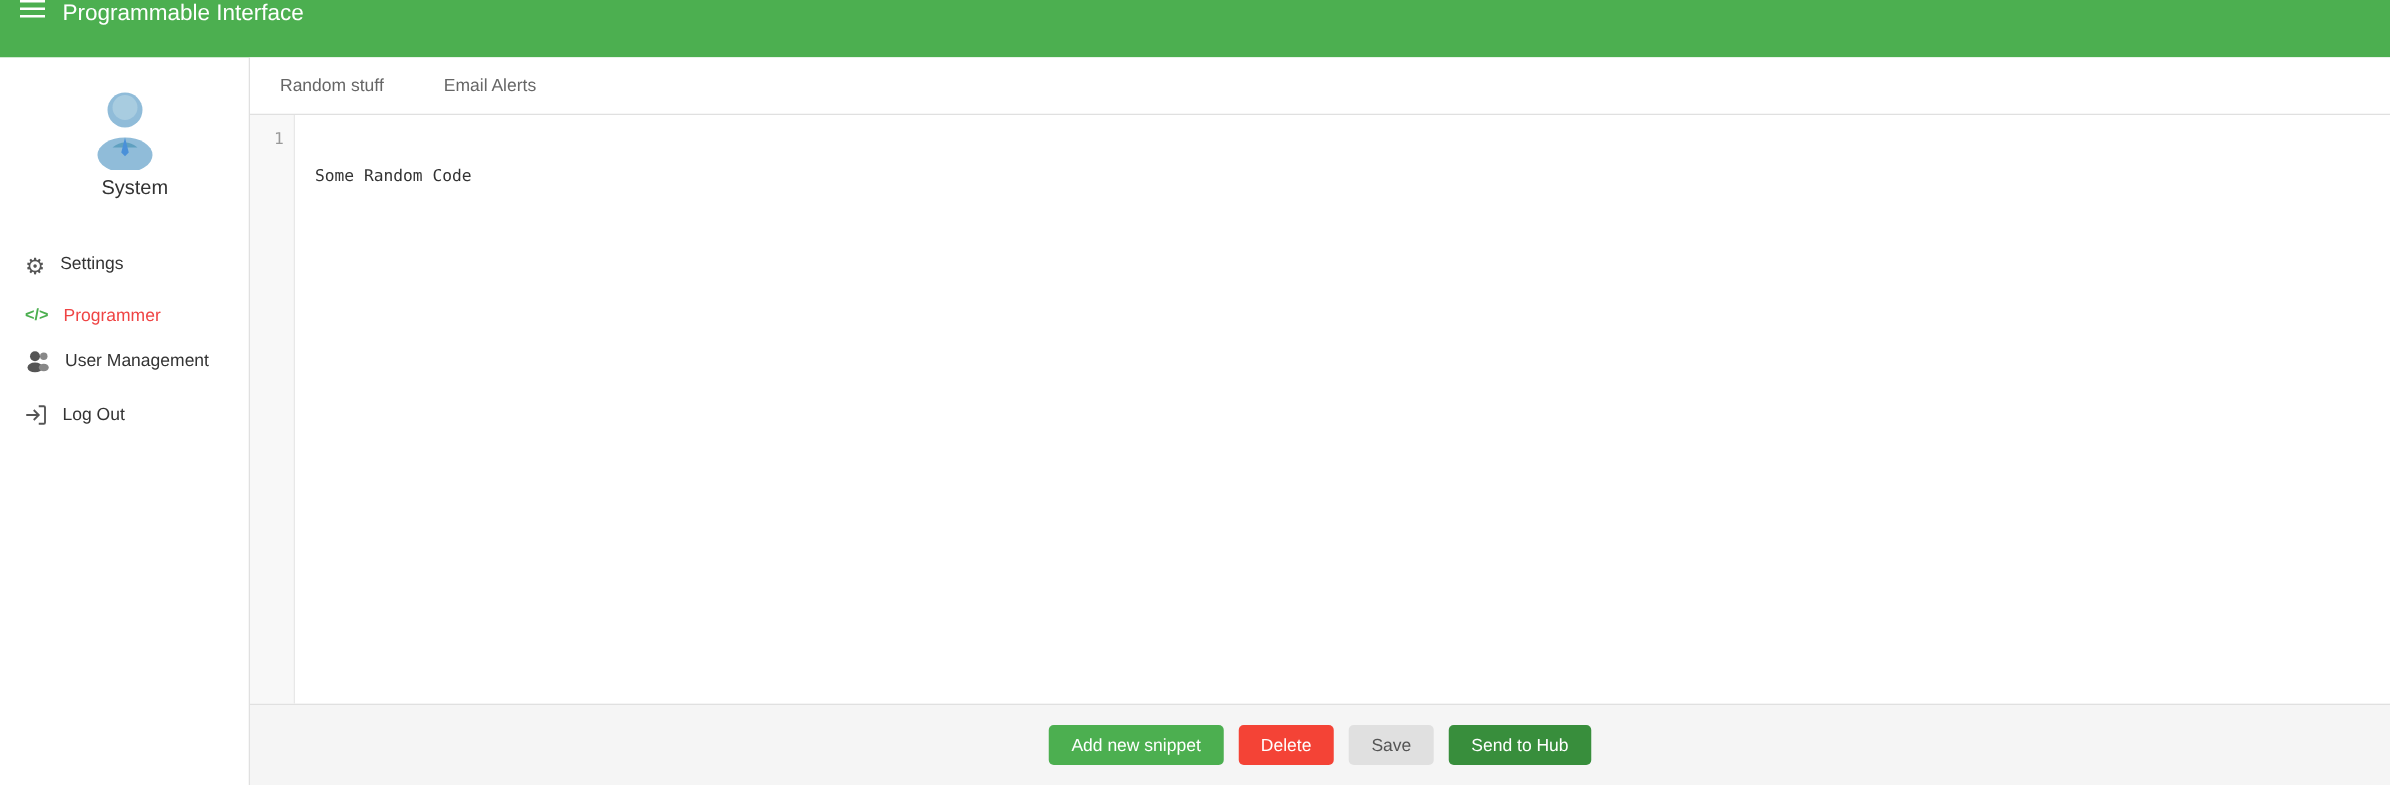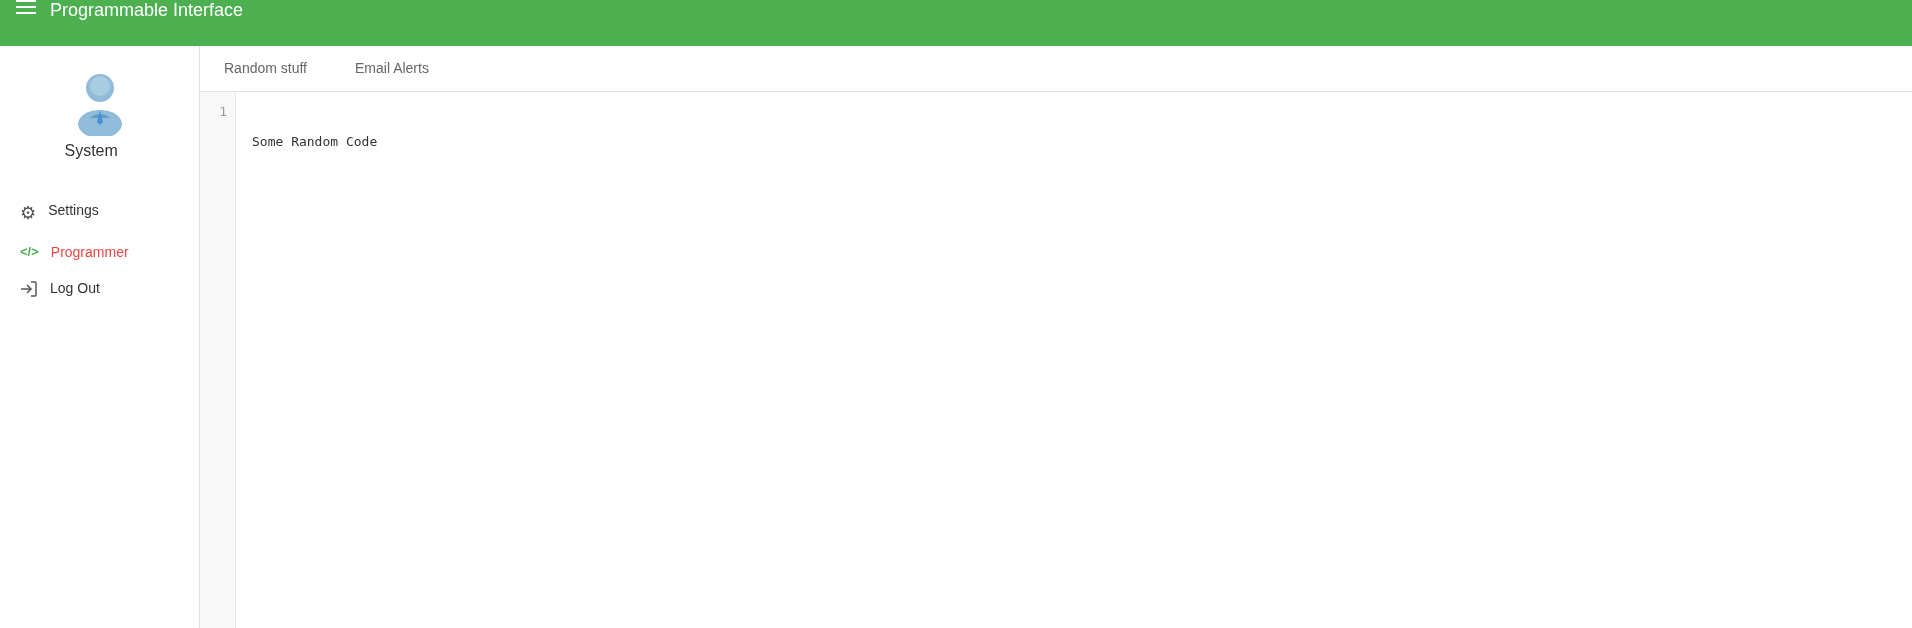--- a/index.html
+++ b/index.html
@@ -35,21 +35,21 @@
       width: 200px;
       background: #fff;
       border-right: 1px solid #e0e0e0;
       display: flex;
       flex-direction: column;
       align-items: center;
       padding-top: 20px;
       flex-shrink: 0;
     }
     .avatar-container {
-      display: flex; flex-direction: column; align-items: flex-start; margin-bottom: 12px;
+      display: flex; flex-direction: column; align-items: flex-end; margin-bottom: 12px;
     }
     .avatar-svg { width: 70px; height: 70px; }
     .avatar-name { font-size: 16px; font-weight: 500; color: #333; margin-top: 6px; }
 
     .sidebar-nav {
       width: 100%;
       margin-top: 20px;
     }
     .sidebar-item {
       display: flex;
@@ -184,20 +184,31 @@
       <div class="sidebar-item">
         <span class="sidebar-icon icon-gear"></span>
         <span>Settings</span>
       </div>
       <div class="sidebar-item active">
         <span class="sidebar-icon" style="font-size:13px;font-weight:bold;color:#4caf50;">&lt;/&gt;</span>
         <span style="color:#ef4444;">Programmer</span>
       </div>
       <div class="sidebar-item">
         <span class="sidebar-icon">
+          <svg width="20" height="18" viewBox="0 0 20 18" fill="none" xmlns="http://www.w3.org/2000/svg">
+            <circle cx="8" cy="5" r="4" fill="#555"></circle>
+            <ellipse cx="8" cy="14" rx="6" ry="4" fill="#555"></ellipse>
+            <circle cx="15" cy="5" r="3" fill="#888"></circle>
+            <ellipse cx="15" cy="14" rx="4" ry="3" fill="#888"></ellipse>
+          </svg>
+        </span>
+        <span>User Management</span>
+      </div>
+      <div class="sidebar-item">
+        <span class="sidebar-icon">
           <svg width="18" height="18" viewBox="0 0 18 18" fill="none" xmlns="http://www.w3.org/2000/svg">
             <path d="M11 2H15a1 1 0 011 1v12a1 1 0 01-1 1H11" stroke="#555" stroke-width="1.5" fill="none"></path>
             <path d="M7 13l4-4-4-4" stroke="#555" stroke-width="1.5" fill="none"></path>
             <line x1="1" y1="9" x2="11" y2="9" stroke="#555" stroke-width="1.5"></line>
           </svg>
         </span>
         <span>Log Out</span>
       </div>
     </nav>
   </div>
@@ -215,15 +226,21 @@
 
     <div class="code-area">
       <div class="line-numbers">
         <div>1</div>
       </div>
       <div class="code-content">
         <div>Some Random Code</div>
       </div>
     </div>
 
+    <div class="action-bar">
+      <button class="btn btn-green">Add new snippet</button>
+      <button class="btn btn-red">Delete</button>
+      <button class="btn btn-gray">Save</button>
+      <button class="btn btn-dark-green">Send to Hub</button>
+    </div>
   </div>
 
 </div>
 
 </body></html>

